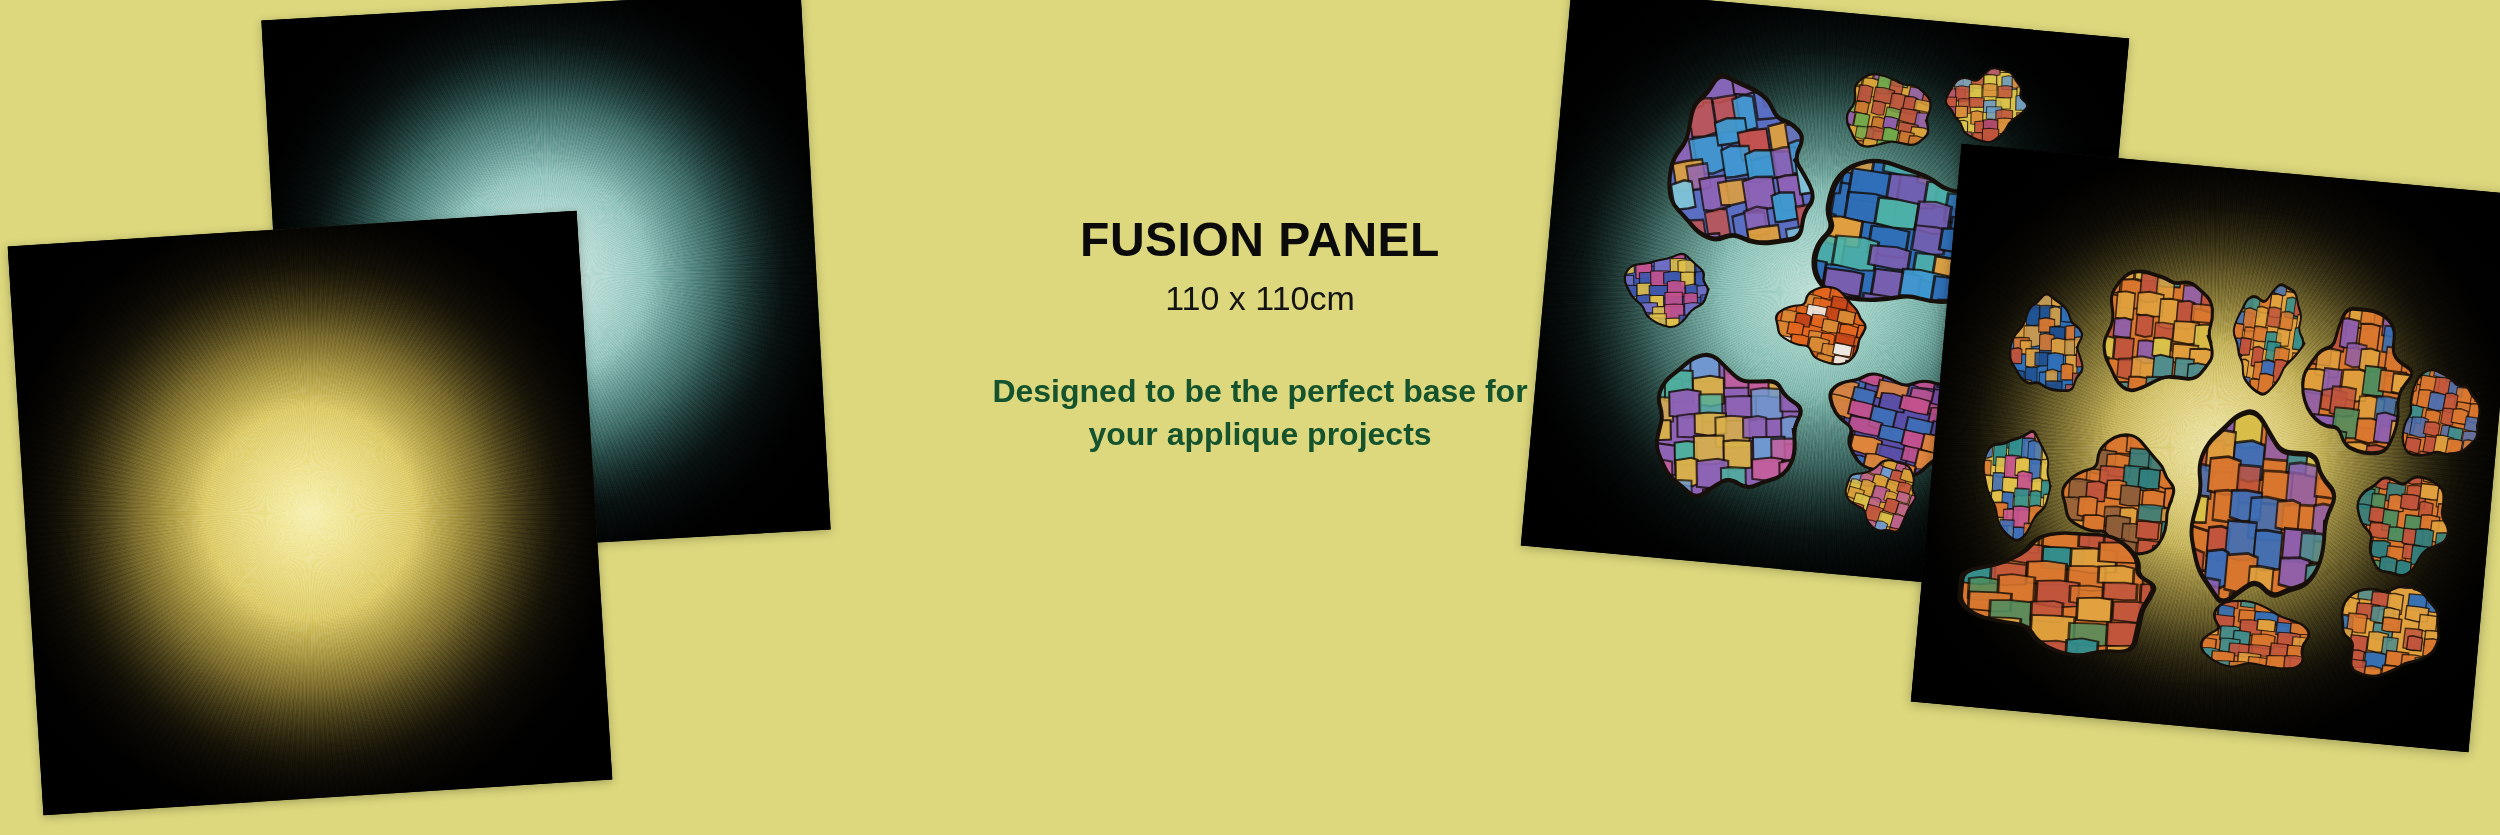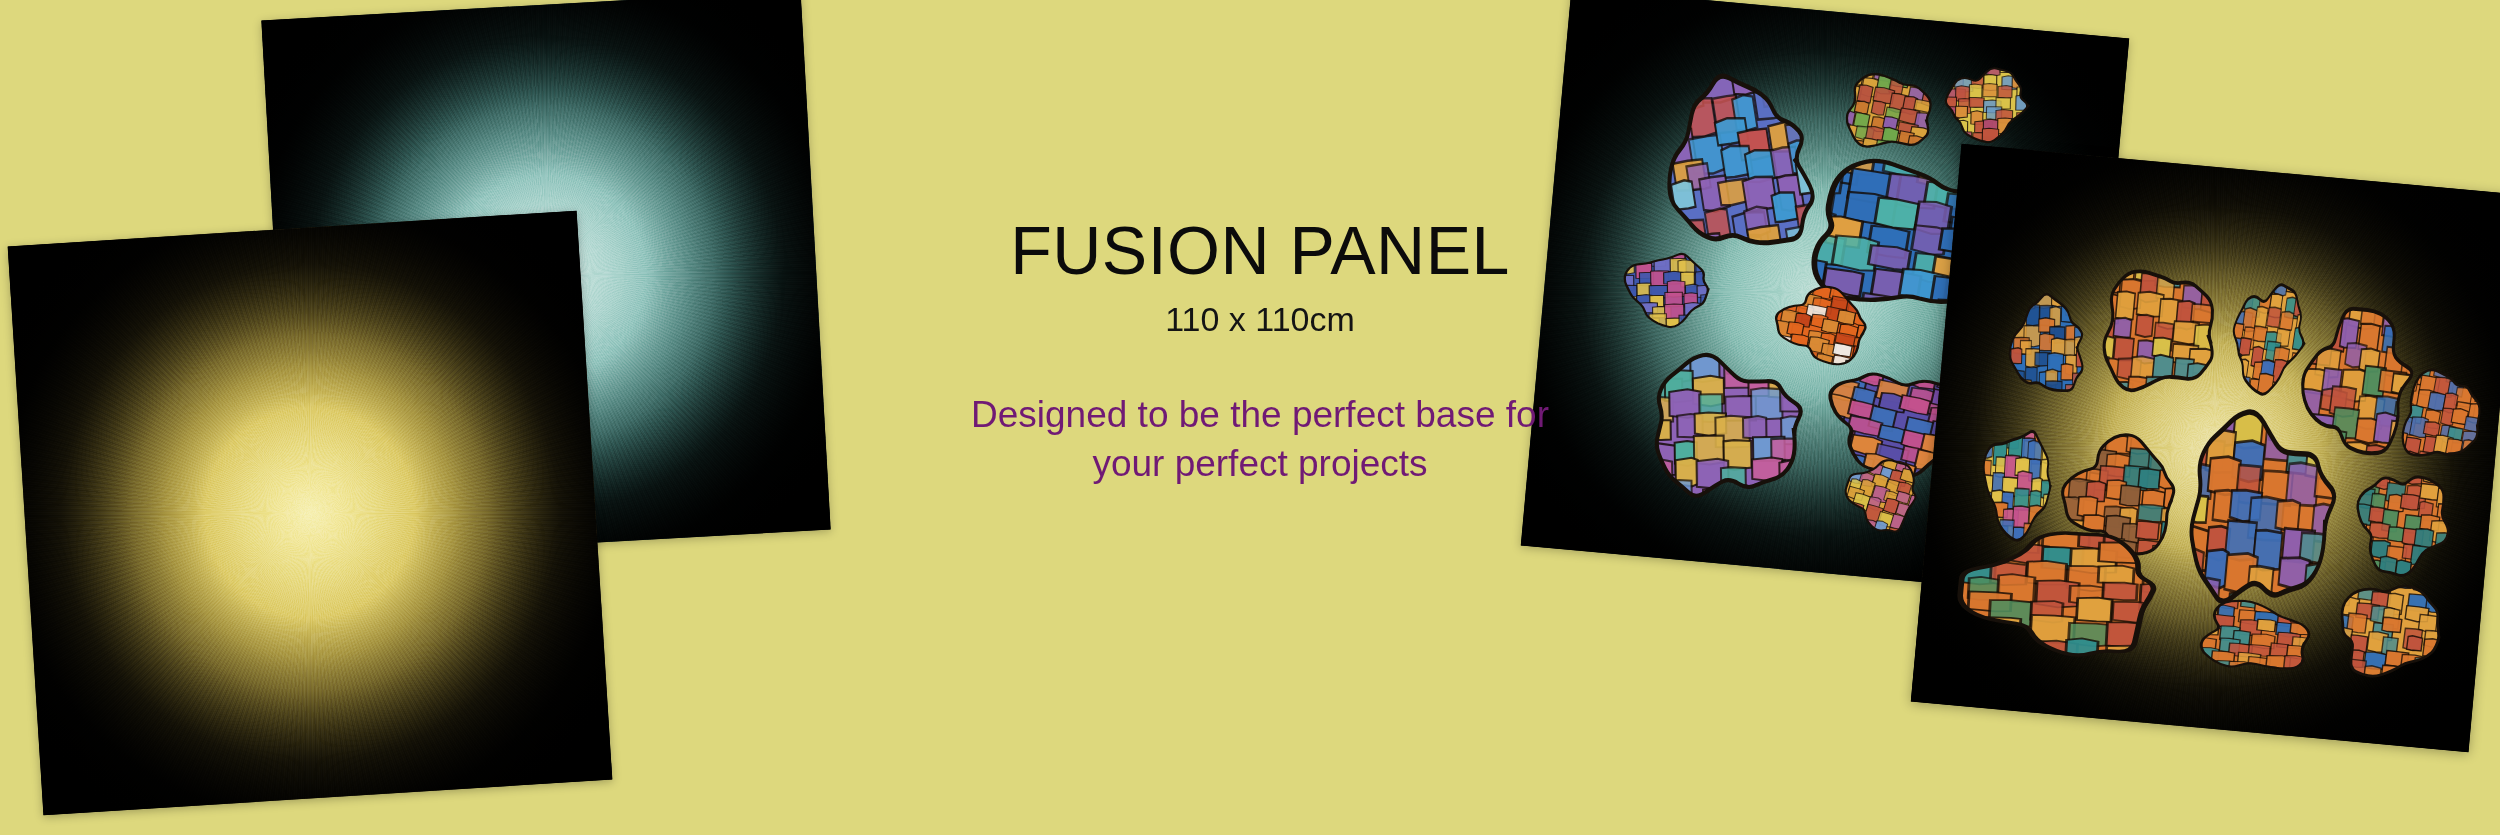--- a/index.html
+++ b/index.html
@@ -128,39 +128,39 @@
   
   #text-block {
     position: absolute;
     left: 880px; top: 215px;
     width: 760px;
     z-index: 6;
     text-align: center;
     color: #101010;
   }
   #page-title {
-    font-size: 68px;
-    font-weight: 400;
+    font-size: 48px;
+    font-weight: 700;
     letter-spacing: 0.5px;
     line-height: 1.05;
     margin: 0;
     color: #0b0b0b;
   }
   #size-line {
     font-size: 34px;
     font-weight: 400;
     margin: 14px 0 0 0;
     color: #141414;
   }
   #tagline {
-    font-size: 37px;
-    font-weight: 400;
+    font-size: 32px;
+    font-weight: 700;
     line-height: 1.32;
     margin: 52px 0 0 0;
-    color: #701a75;
+    color: #14532d;
   }
   #tagline span { display: block; }
 </style>
 </head>
 <body>
 
 <div id="banner" style="width: 2500px; height: 835px; background: rgb(221, 216, 125);">
 
   <div class="panel" id="panel-teal">
     <div class="burst"></div>
@@ -1402,17 +1402,17 @@
           </svg>
         </div>
       </div>
   </div>
 
   <div id="text-block">
     <h1 id="page-title">FUSION PANEL</h1>
     <p id="size-line">110 x 110cm</p>
     <p id="tagline">
       <span>Designed to be the perfect base for</span>
-      <span>your perfect projects</span>
+      <span>your applique projects</span>
     </p>
   </div>
 
 </div>
 
 </body></html>

